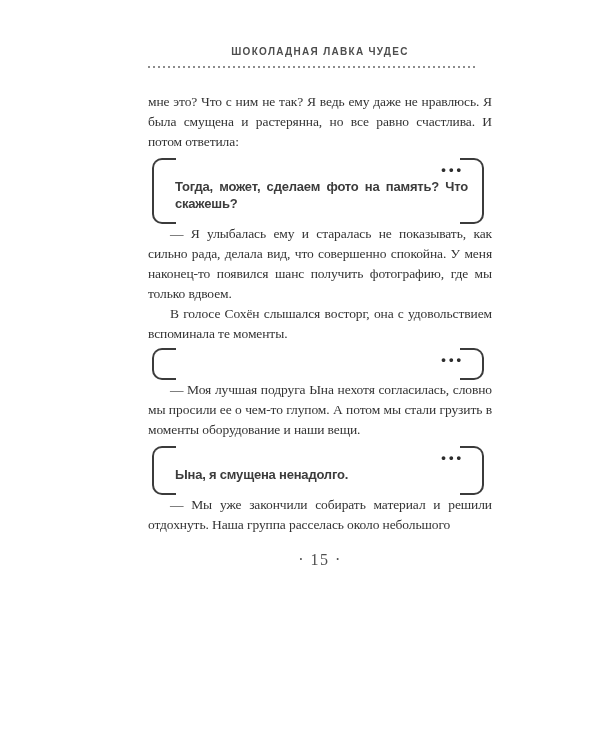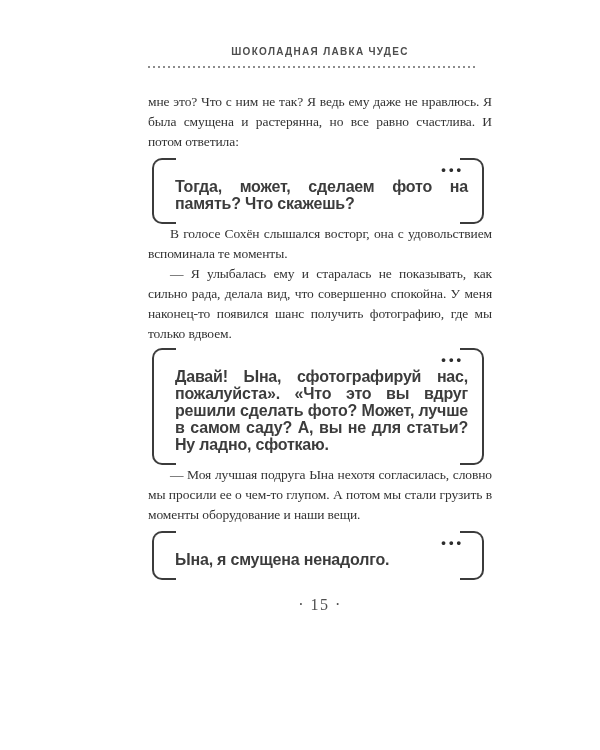--- a/index.html
+++ b/index.html
@@ -102,21 +102,21 @@
     font-size: 13px;
     font-weight: bold;
     letter-spacing: 3px;
     color: #2d2d2d;
   }
 
   .quote-text {
     margin: 0;
     font-family: "Liberation Sans", sans-serif;
     font-weight: bold;
-    font-size: 16px;
+    font-size: 13px;
     letter-spacing: -0.2px;
     line-height: 17px;
     text-align: justify;
     text-align-last: left;
     color: #3c3c3c;
   }
 
   
   .page-footer {
     margin-top: 16px;
@@ -140,39 +140,39 @@
 
       <p class="para">мне это? Что с ним не так? Я ведь ему даже не нравлюсь. Я была смущена и растерянна, но все равно счастлива. И потом ответила:</p>
 
       <div class="quote q1">
         <span class="bracket left"></span>
         <span class="bracket right"></span>
         <span class="quote-dots">•••</span>
         <p class="quote-text">Тогда, может, сделаем фото на память? Что скажешь?</p>
       </div>
 
+      <p class="para indent after-quote">— Я улыбалась ему и старалась не показывать, как сильно рада, делала вид, что совершенно спокойна. У меня наконец-то появился шанс получить фотогра­фию, где мы только вдвоем.</p>
+
       <p class="para indent">В голосе Сохён слышался восторг, она с удовольстви­ем вспоминала те моменты.</p>
-
-      <p class="para indent after-quote">— Я улыбалась ему и старалась не показывать, как сильно рада, делала вид, что совершенно спокойна. У меня наконец-то появился шанс получить фотогра­фию, где мы только вдвоем.</p>
 
       <div class="quote q2">
         <span class="bracket left"></span>
         <span class="bracket right"></span>
         <span class="quote-dots">•••</span>
-        <p class="quote-text">Давай! Ына, сфотографируй нас, пожалуйста». «Что это вы вдруг решили сделать фото? Может, лучше в самом саду? А, вы не для статьи? Ну ладно, сфоткаю.</p>
       </div>
 
       <p class="para indent m-q2">— Моя лучшая подруга Ына нехотя согласилась, слов­но мы просили ее о чем-то глупом. А потом мы стали гру­зить в моменты оборудование и наши вещи.</p>
 
       <div class="quote q3">
         <span class="bracket left"></span>
         <span class="bracket right"></span>
         <span class="quote-dots">•••</span>
         <p class="quote-text">Ына, я смущена ненадолго.</p>
       </div>
 
+      <p class="para indent m-q3">— Мы уже закончили собирать материал и решили отдохнуть. Наша группа расселась около небольшого</p>
 
     </div>
 
     <div class="page-footer">· 15 ·</div>
 
   </div>
 </div>
 
 </body></html>

